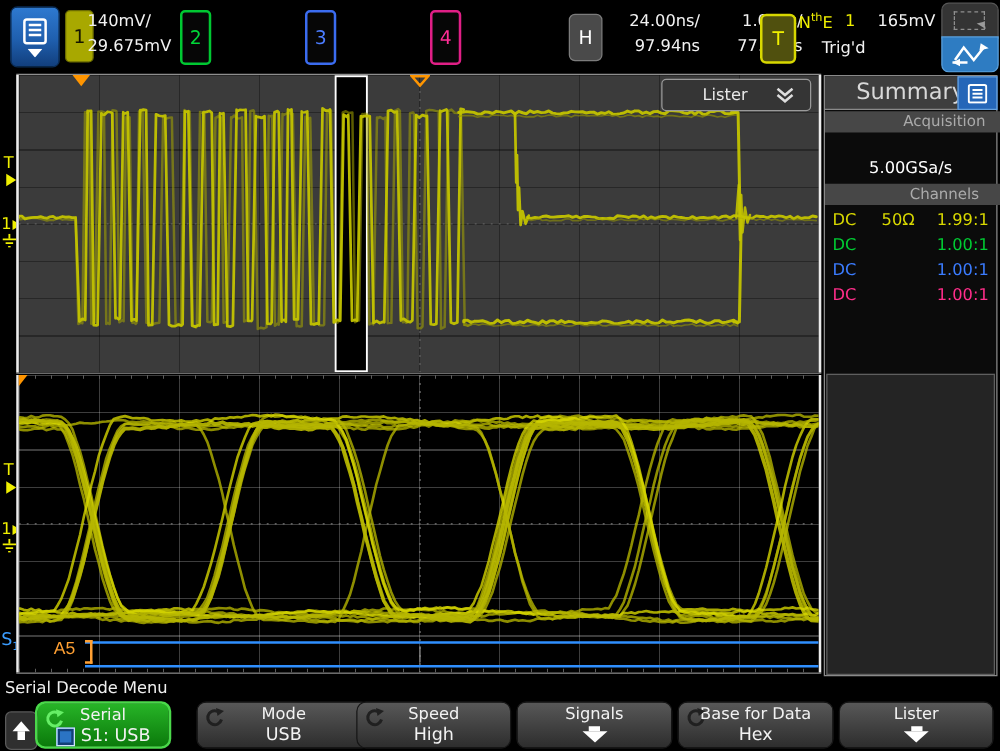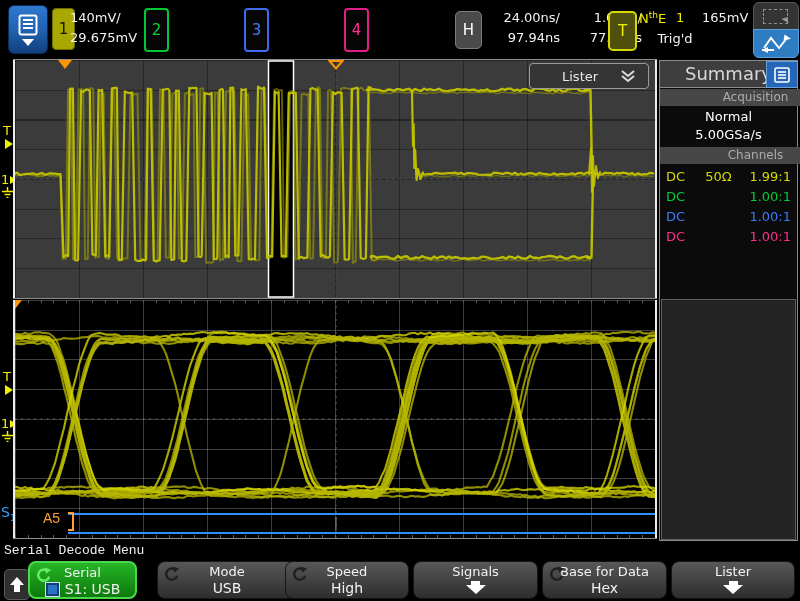--- a/index.html
+++ b/index.html
@@ -78,21 +78,21 @@
   .sb-chh{top:86px;}
   .ch-row{position:absolute;left:0;width:125px;padding:0 6px;height:20px;line-height:20px;font-size:13px;
      display:flex;justify-content:flex-start;}
   .ch-row .mid{flex:1;text-align:center;}
   .ch-row .lft{width:26px;text-align:left;}
   .ch-row .rgt{width:46px;text-align:right;}
   .sb-panel{left:1px;top:238px;width:133px;height:239px;background:#242424;border:1px solid #5f5f5f;}
 
   
   .menubar{position:absolute;left:0;top:543px;width:800px;height:58px;background:#000;}
-  .mb-title{left:4px;top:0;color:#f0f0f0;font-size:13px;font-family:Liberation Mono, monospace;}
+  .mb-title{left:4px;top:0;color:#f0f0f0;font-size:13px;}
   .backbtn{left:4px;top:26px;width:24px;height:29px;background:#2f2f2f;border:1px solid #5a5a5a;border-radius:5px;
      display:flex;flex-direction:column;align-items:center;justify-content:center;}
   .uarr-head{width:0;height:0;border-left:7px solid transparent;border-right:7px solid transparent;border-bottom:8px solid #fff;}
   .uarr-stem{width:6px;height:7px;background:#fff;}
   .sk{position:absolute;top:18px;height:38px;border-radius:8px;background:linear-gradient(#585858,#2d2d2d);
      border:1px solid #161616;color:#f2f2f2;text-align:center;font-size:13px;box-sizing:border-box;}
   .sk .l1{margin-top:3px;line-height:14px;}
   .sk .l2{margin-top:2px;font-size:14px;line-height:15px;display:flex;align-items:center;justify-content:center;}
   .sk-green{background:linear-gradient(#27b427,#0b7a0b);border:2px solid #4ad84a;}
   .cyc{position:absolute;left:6px;top:4px;}
@@ -260,21 +260,20 @@
       <div class="sb-row sb-summary">Summary</div>
       <div class="abs sb-menu-btn">
         <svg width="16" height="16" viewBox="0 0 16 16">
           <rect x="1" y="1" width="14" height="14" rx="1.5" fill="none" stroke="#fff" stroke-width="1.6"></rect>
           <line x1="4" y1="5" x2="12" y2="5" stroke="#fff" stroke-width="1.6"></line>
           <line x1="4" y1="8" x2="12" y2="8" stroke="#fff" stroke-width="1.6"></line>
           <line x1="4" y1="11" x2="12" y2="11" stroke="#fff" stroke-width="1.6"></line>
         </svg>
       </div>
       <div class="sb-row sb-bar sb-acq">Acquisition</div>
-      <div class="sb-row sb-val sb-normal">Normal</div>
       <div class="sb-row sb-val sb-rate">5.00GSa/s</div>
       <div class="sb-row sb-bar sb-chh">Channels</div>
 
       <div class="ch-row" style="top: 106px; color: rgb(216, 216, 0);">
         <span class="lft">DC</span>
         <span class="mid">50Ω</span>
         <span class="rgt">1.99:1</span>
       </div>
       <div class="ch-row" style="top: 126px; color: rgb(0, 204, 51);">
         <span class="lft">DC</span>

